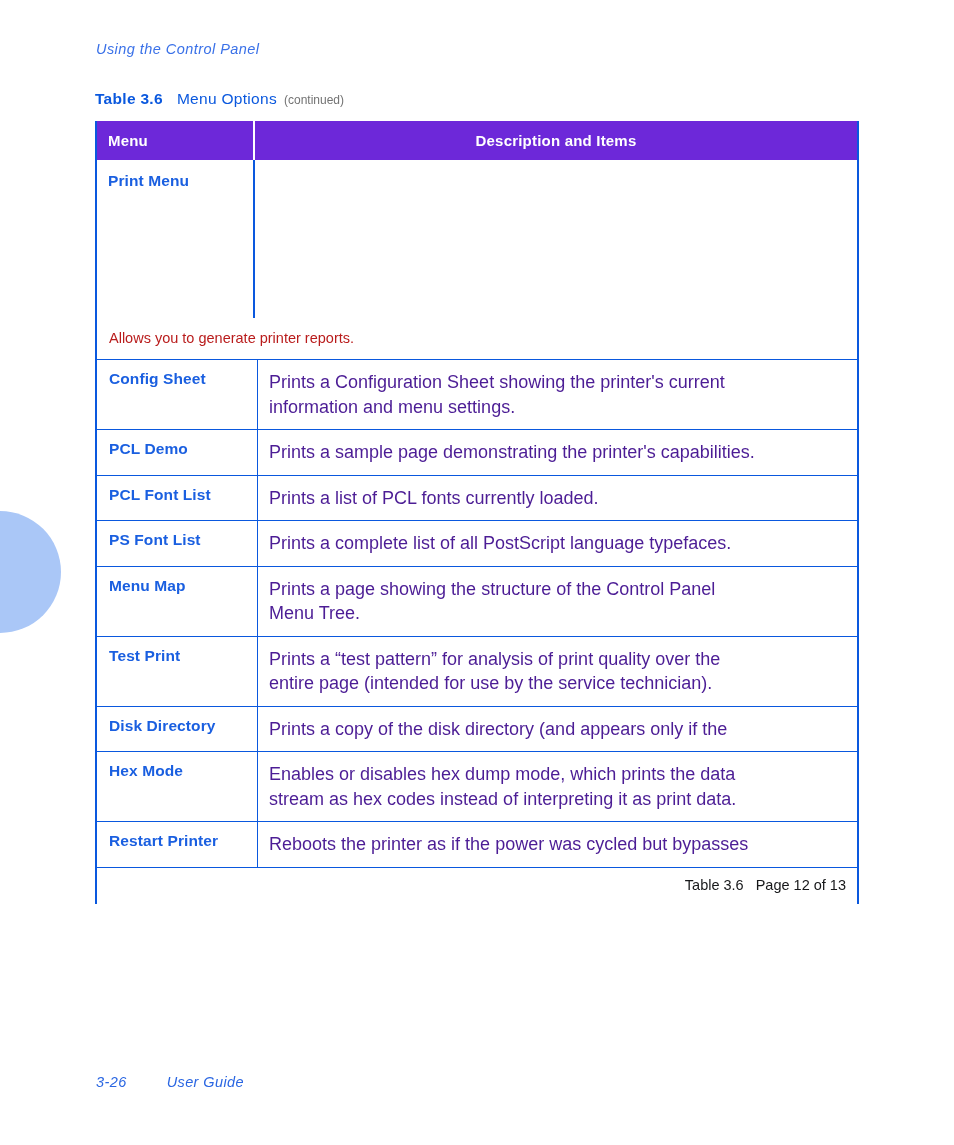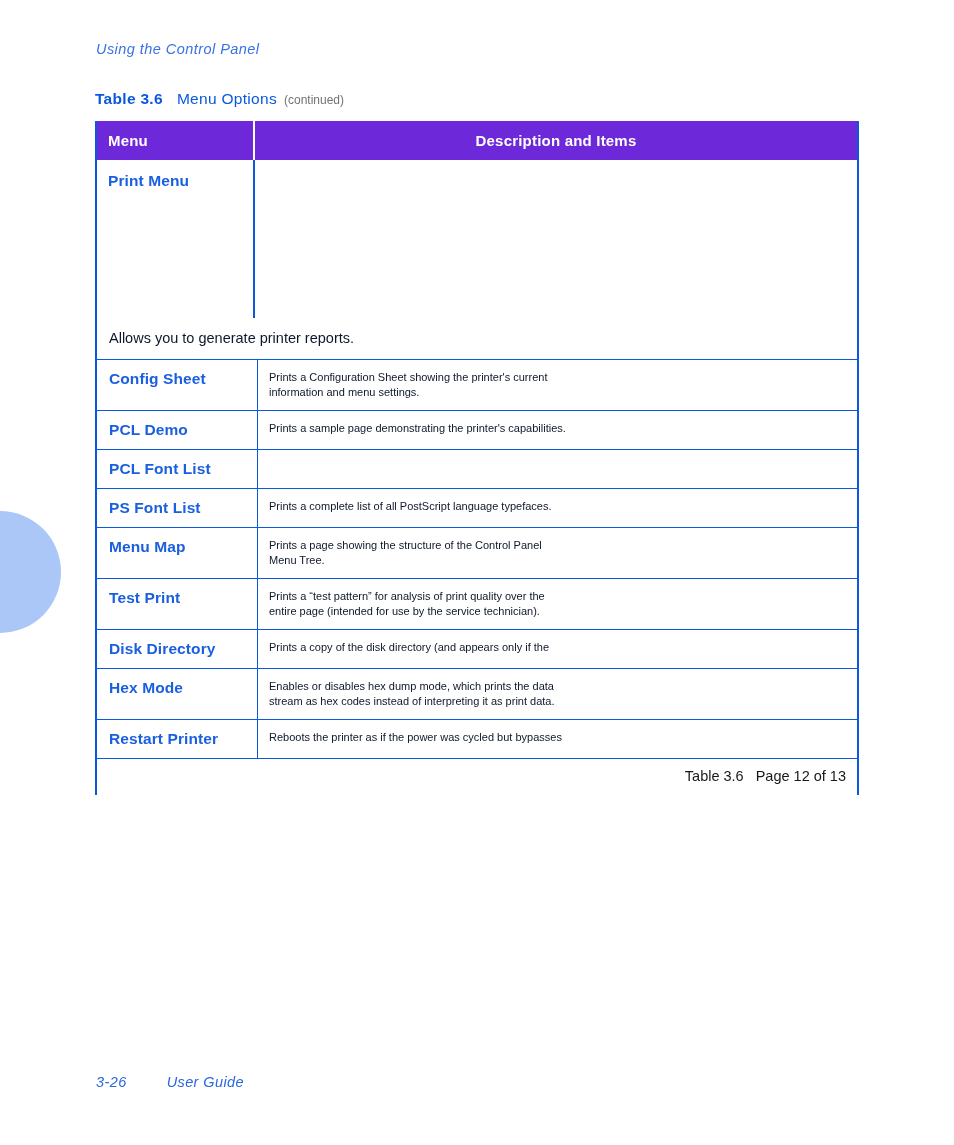--- a/index.html
+++ b/index.html
@@ -136,21 +136,21 @@
     flex: 1 1 auto;
     box-sizing: border-box;
   }
 
   
   .intro-row {
     box-sizing: border-box;
     border-bottom: 1.5px solid #0a58de;
     padding: 11px 10px 11px 12px;
     font-size: 14.5px;
-    color: #0f172a;
+    color: #b91c1c;
     line-height: 1.34;
   }
 
   
   .item-row {
     display: flex;
     box-sizing: border-box;
     border-bottom: 1.5px solid #0a58de;
   }
   .item-row:last-child {
@@ -164,22 +164,22 @@
     padding: 10px 8px 10px 12px;
     color: #1a5fe0;
     font-size: 15.5px;
     font-weight: bold;
     letter-spacing: 0.1px;
   }
   .item-desc {
     flex: 1 1 auto;
     box-sizing: border-box;
     padding: 10px 12px 10px 11px;
-    font-size: 11px;
-    color: #0f172a;
+    font-size: 18px;
+    color: #4c1d95;
     line-height: 1.36;
   }
   .item-desc .ln { display: block; }
 
   
   .t-footer {
     box-sizing: border-box;
     width: 100%;
     padding: 9px 11px 11px 0;
     text-align: right;
@@ -239,20 +239,23 @@
 
       <div class="item-row">
         <div class="item-label">PCL Demo</div>
         <div class="item-desc">
           <span class="ln">Prints a sample page demonstrating the printer's capabilities.</span>
         </div>
       </div>
 
       <div class="item-row">
         <div class="item-label">PCL Font List</div>
+        <div class="item-desc">
+          <span class="ln">Prints a list of PCL fonts currently loaded.</span>
+        </div>
       </div>
 
       <div class="item-row">
         <div class="item-label">PS Font List</div>
         <div class="item-desc">
           <span class="ln">Prints a complete list of all PostScript language typefaces.</span>
         </div>
       </div>
 
       <div class="item-row">

